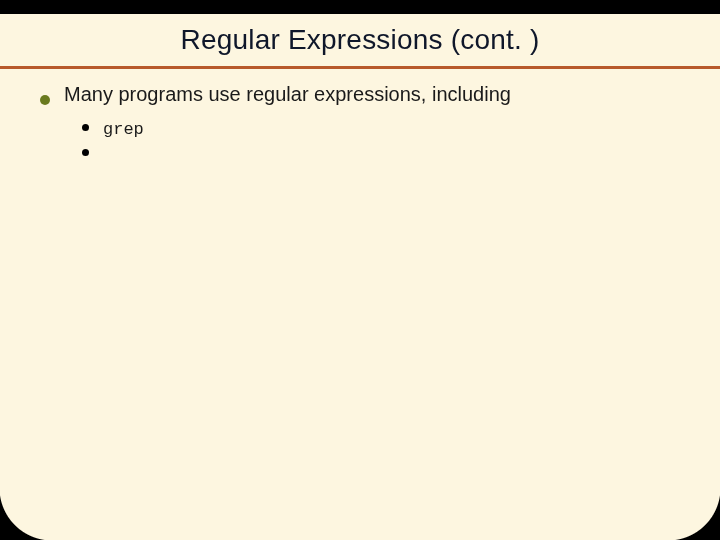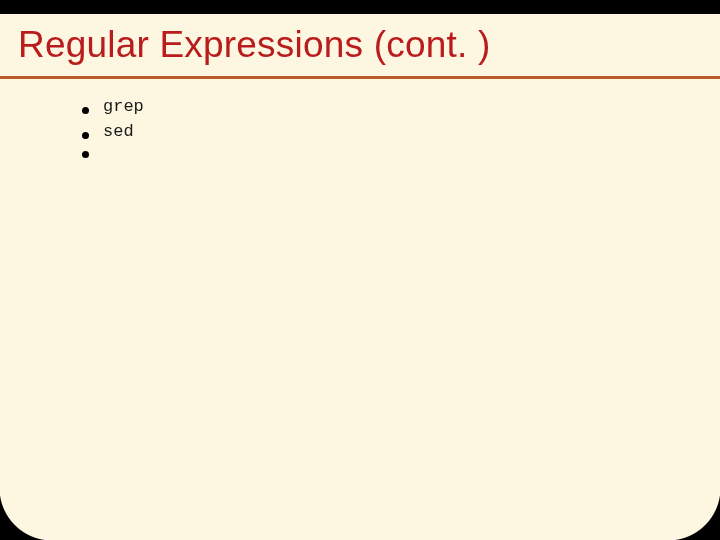--- a/index.html
+++ b/index.html
@@ -11,24 +11,25 @@
   }
   .header-bar {
     background: #000;
     height: 14px;
     width: 100%;
   }
   .title-area {
     padding: 10px 18px 8px 18px;
   }
   .title {
-    font-size: 37px;
-    color: #b91c1c;
+    font-size: 28px;
+    color: #0f172a;
     font-weight: normal;
     letter-spacing: 0.2px;
+    text-align: center;
   }
   .accent-bar {
     width: 100%;
     height: 3px;
     background: #b85a2b;
     margin-top: 2px;
   }
   .content {
     padding: 14px 30px 0 40px;
   }
@@ -56,21 +57,21 @@
   }
   .main-text {
     font-size: 20px;
     color: #1a1a1a;
   }
   .sub-list {
     padding: 4px 0 0 42px;
   }
   .sub-row {
     display: flex;
-    align-items: center;
+    align-items: flex-start;
     margin-bottom: 6px;
   }
   .code {
     font-family: "Courier New", Courier, monospace;
     font-size: 17px;
     color: #1a1a1a;
   }
   
   .bl, .br {
     position: absolute;
@@ -114,28 +115,28 @@
 <body>
 
 <div class="header-bar"></div>
 
 <div class="title-area">
   <h1 class="title">Regular Expressions (cont. )</h1>
 </div>
 <div class="accent-bar"></div>
 
 <div class="content">
+  <div class="bullet-row">
+    <span class="bullet"></span>
+    <span class="main-text">Many programs use regular expressions, including</span>
+  </div>
   <div class="sub-list">
     <div class="sub-row">
       <span class="bullet small"></span>
       <span class="code">grep</span>
-    </div>
-    <div class="sub-row">
-      <span class="bullet small"></span>
-      <span class="code">sed</span>
     </div>
     <div class="sub-row">
       <span class="bullet small"></span>
     </div>
   </div>
 </div>
 
 <div class="bl"></div>
 <div class="br"></div>
 

